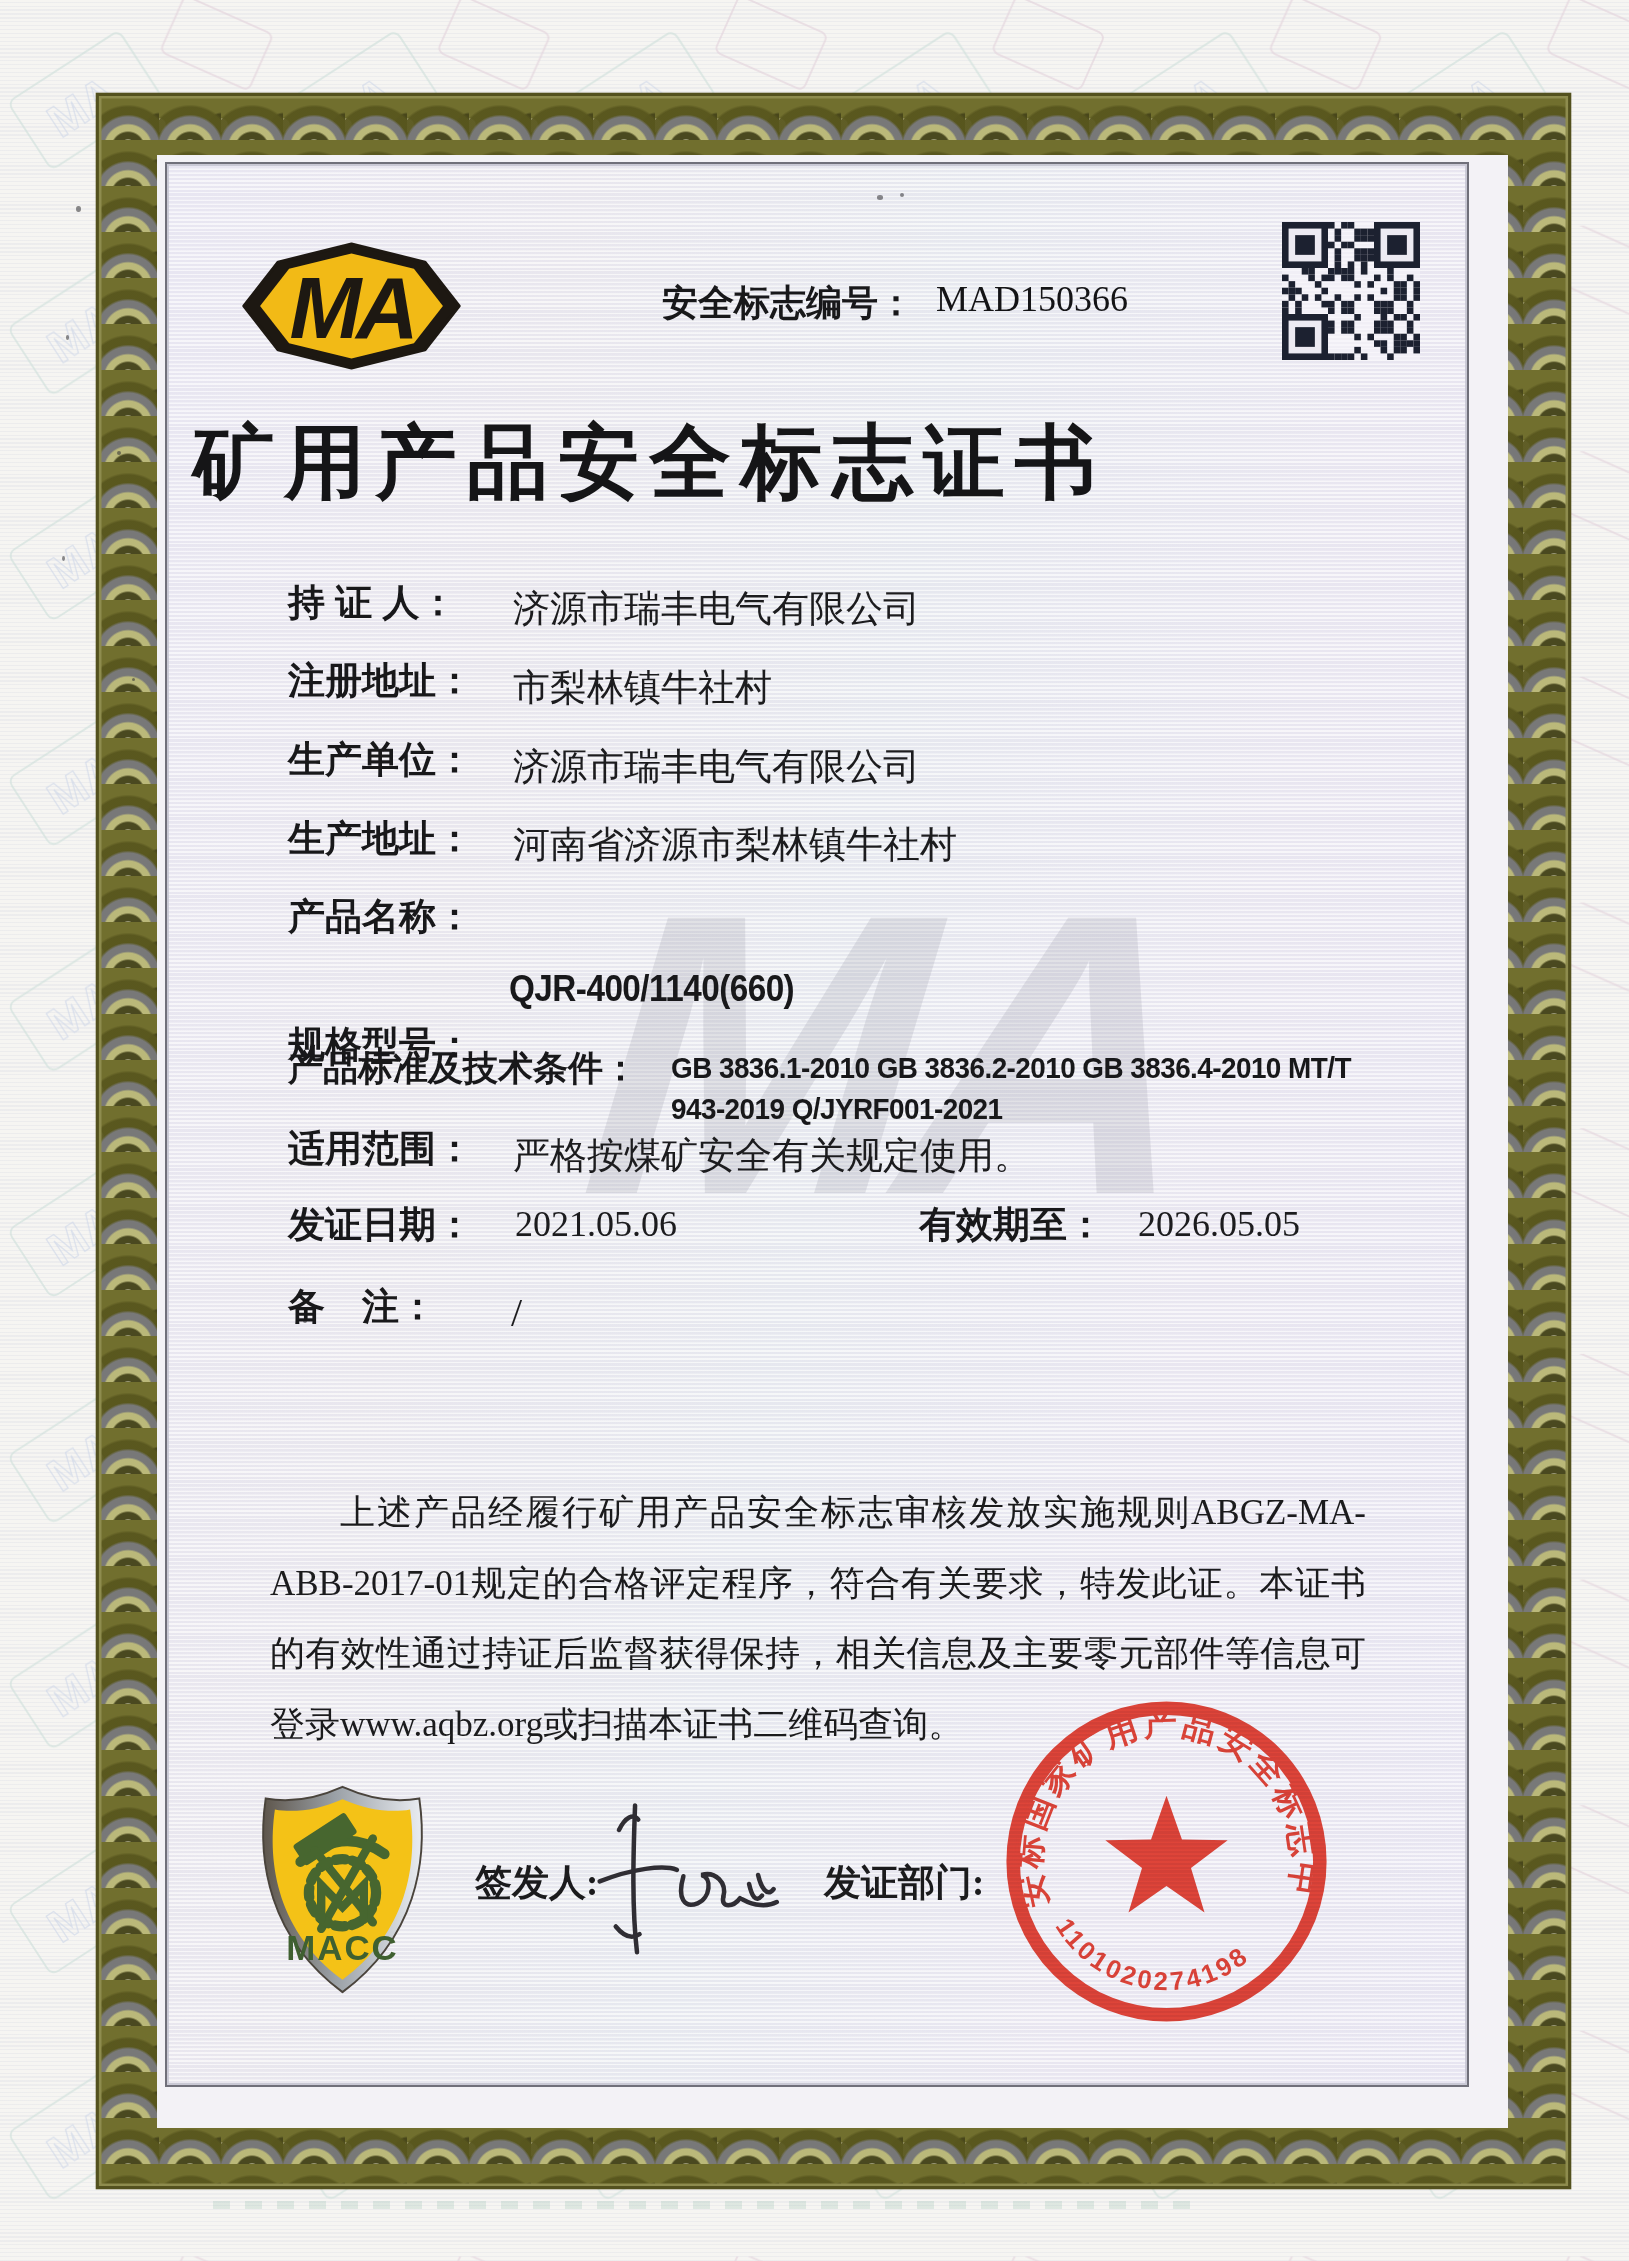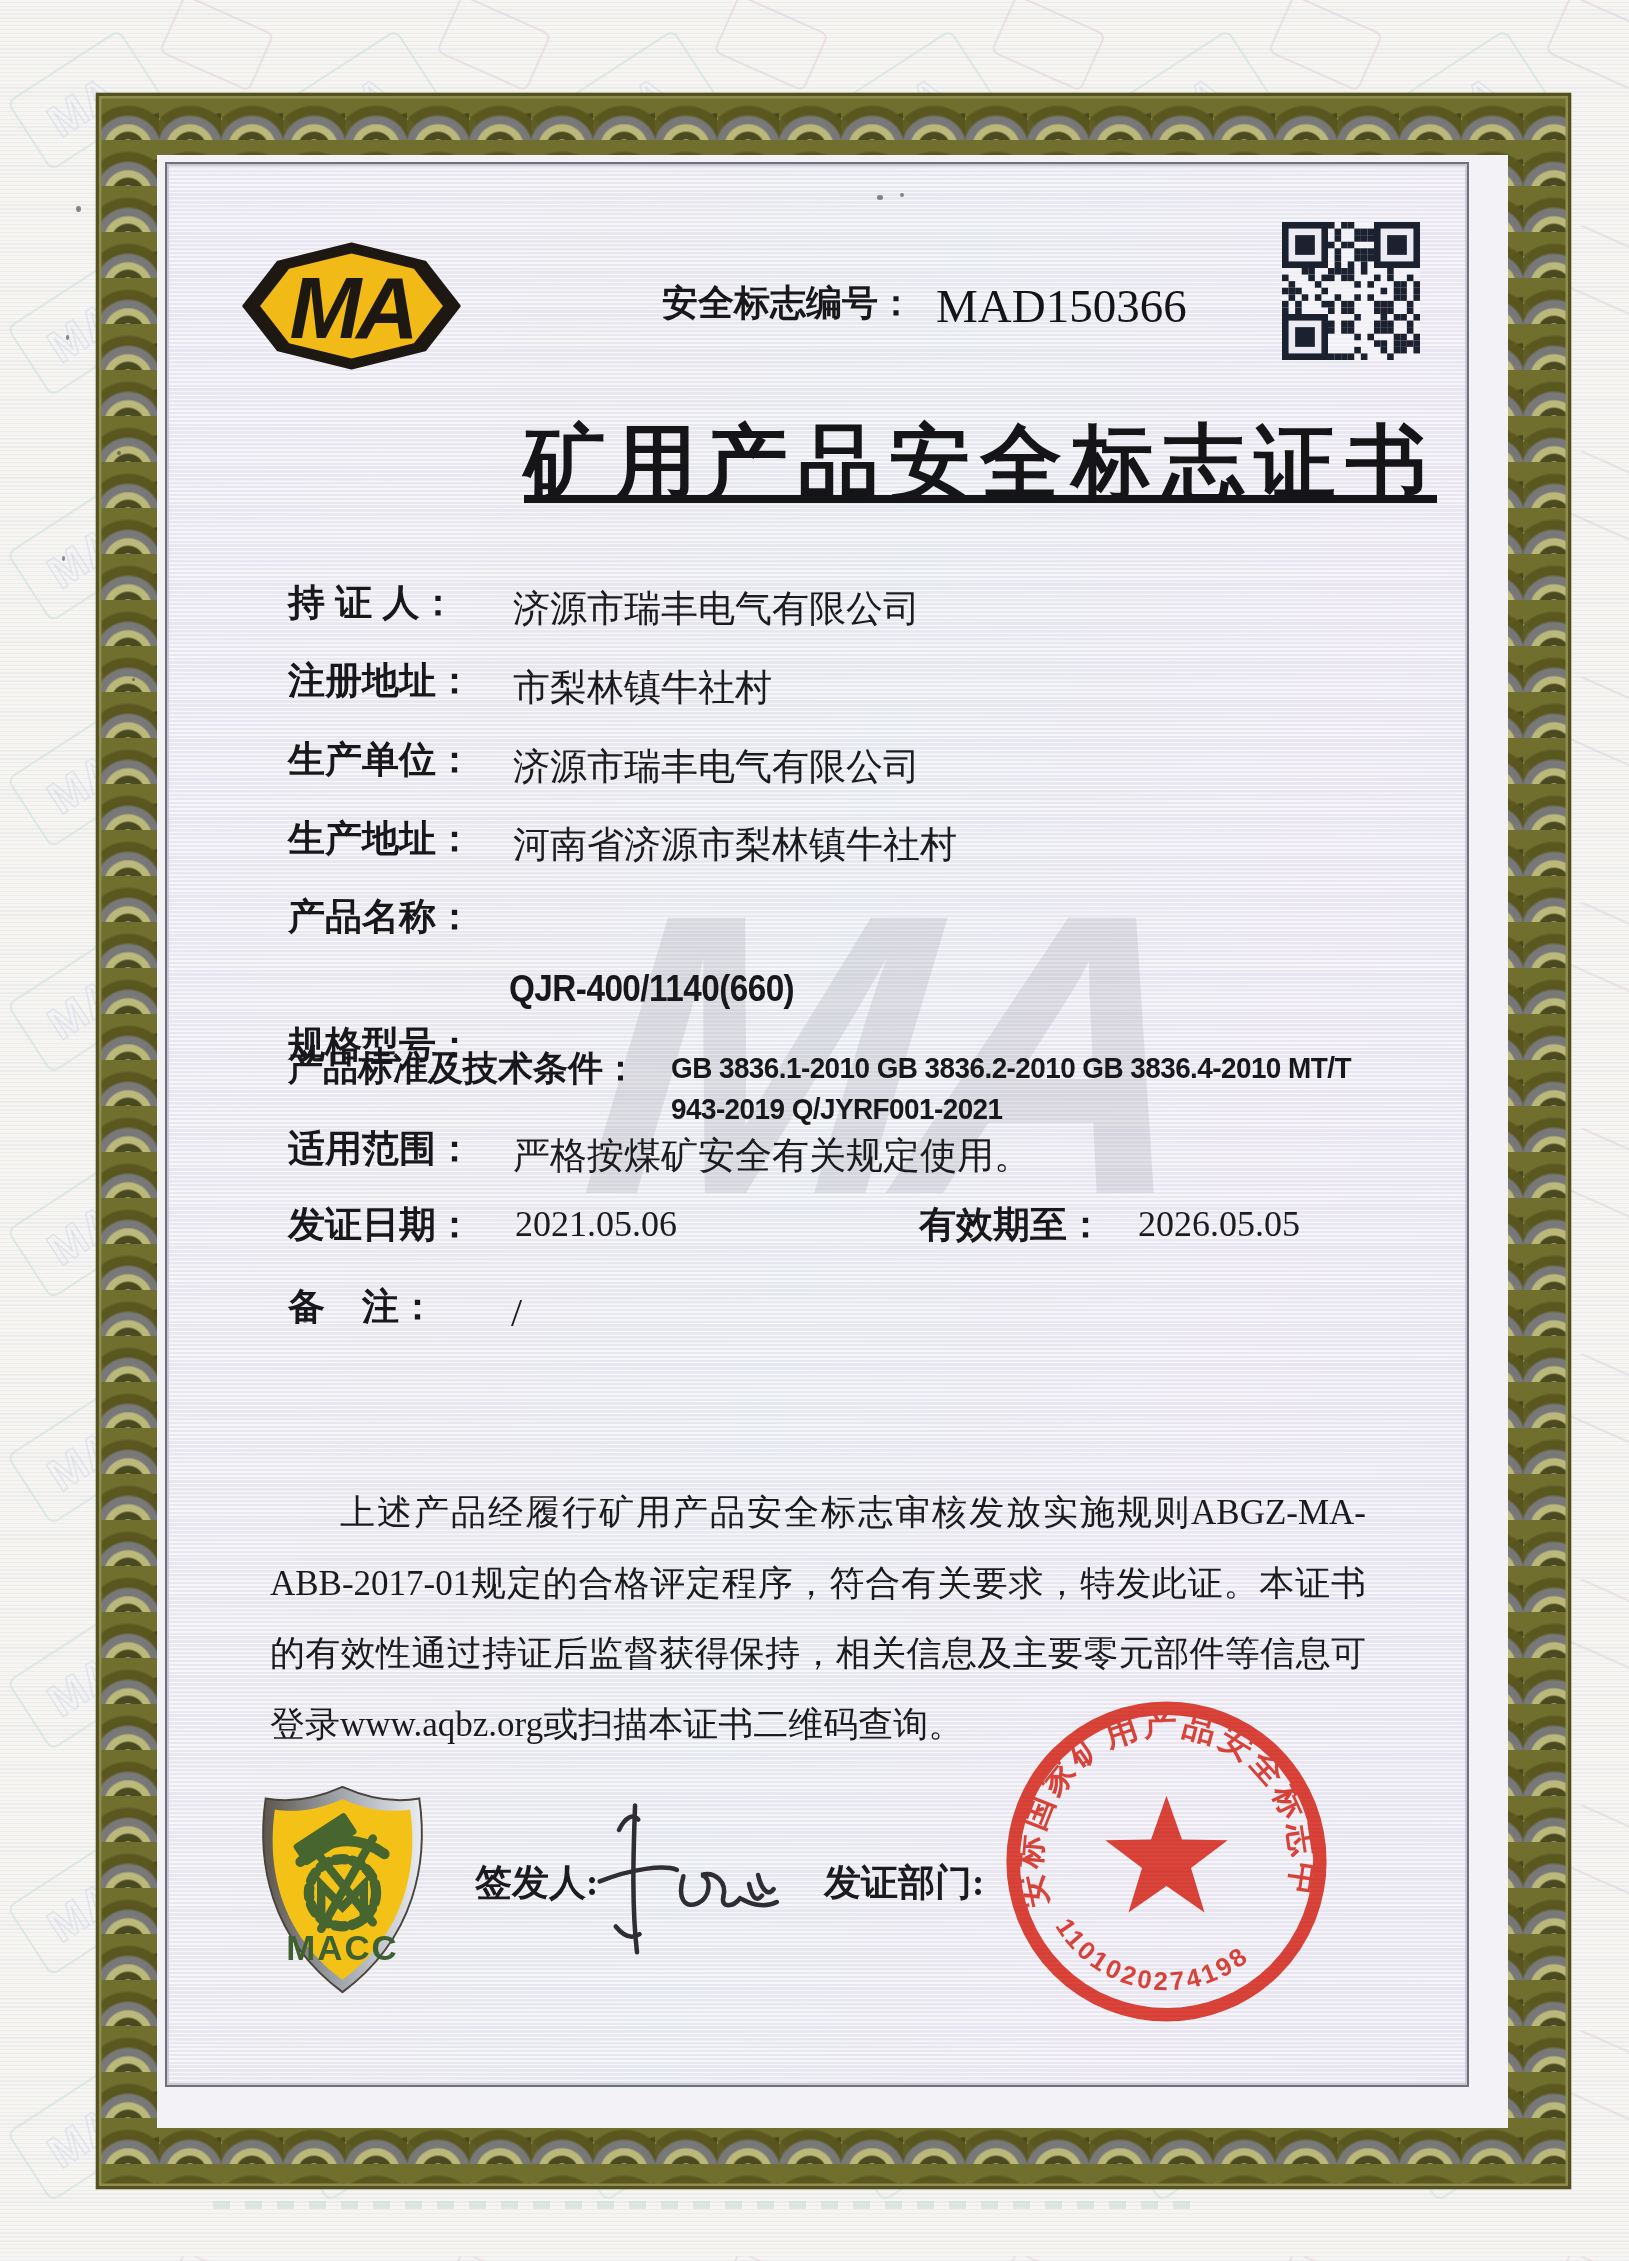--- a/index.html
+++ b/index.html
@@ -28,23 +28,23 @@
       repeating-linear-gradient(0deg, rgba(255,255,255,.55) 0 1.3px, rgba(226,224,238,.40) 1.9px 3.9px),
       linear-gradient(100deg,#eceaf4 0%,#edebee 25%,#e9edf0 50%,#edeaf2 75%,#eae8f3 100%);}
   .t{position:absolute;white-space:nowrap;line-height:1.15;}
   .lbl{font-family:"Liberation Sans","DejaVu Sans",sans-serif;font-weight:bold;font-size:37px;color:#18181a;}
   .val{font-family:"Liberation Serif","DejaVu Serif",serif;font-size:37px;color:#1c1c1e;margin-top:8px;}
   .date{font-family:"Liberation Serif","DejaVu Serif",serif;font-size:36px;color:#1c1c1e;}
   .spec{font-family:"Liberation Sans","DejaVu Sans",sans-serif;font-weight:bold;font-size:37px;color:#18181a;
     transform:scaleX(.9);transform-origin:left top;letter-spacing:-0.6px;}
   .std{font-family:"Liberation Sans","DejaVu Sans",sans-serif;font-weight:bold;font-size:30px;color:#18181a;
     transform:scaleX(.93);transform-origin:left top;letter-spacing:-0.6px;}
-  .title{position:absolute;left:193px;right:193px;top:409px;text-align:right;
+  .title{position:absolute;left:193px;right:193px;top:409px;text-align:left;
     font-family:"Liberation Serif","DejaVu Serif",serif;font-weight:bold;font-size:81px;
-    letter-spacing:10.3px;color:#151517;white-space:nowrap;text-decoration:underline;}
+    letter-spacing:10.3px;color:#151517;white-space:nowrap;}
   .stmt{position:absolute;left:270px;top:1478px;width:1096px;
     font-family:"Liberation Serif","DejaVu Serif",serif;font-size:35px;color:#1b1b1d;
     line-height:2.02;text-align:justify;text-indent:2em;}
   .sig-lbl{font-family:"Liberation Serif","DejaVu Serif",serif;font-weight:bold;font-size:37px;color:#1b1b1d;}
   .giant{position:absolute;left:593px;top:825px;
     font-family:"Liberation Sans","DejaVu Sans",sans-serif;font-weight:bold;font-style:italic;
     font-size:400px;letter-spacing:-18px;color:rgba(148,148,166,.22);transform:skewX(-6deg);}
   .spk{position:absolute;border-radius:50%;background:rgba(45,45,50,.55);}
   .dotline{position:absolute;left:213px;top:2201px;width:980px;height:7.7px;opacity:.5;
     background:repeating-linear-gradient(90deg, rgba(150,190,172,.5) 0 17px, rgba(0,0,0,0) 17px 32px);}
@@ -86,21 +86,21 @@
   <div class="spk" style="left:900px;top:193px;width:3.9px;height:3.9px"></div>
   <div class="spk" style="left:303px;top:1319px;width:3.9px;height:3.9px"></div>
 
   <svg style="left:242px;top:242px" width="219" height="128" viewBox="0 0 340 198">
     <polygon points="170,3 284,31 337,99 284,167 170,195 56,167 3,99 56,31" fill="#1d1812" stroke="#1d1812" stroke-width="5" stroke-linejoin="round"></polygon>
     <polygon points="170,3 284,31 337,99 284,167 170,195 56,167 3,99 56,31" fill="#f2ba16" transform="translate(170 99) scale(0.85) translate(-170 -99)"></polygon>
     <text x="170" y="148" text-anchor="middle" font-size="134" font-weight="900" font-style="italic" letter-spacing="-8" fill="#1d1812" font-family="Liberation Sans, sans-serif">MA</text>
   </svg>
 
   <div class="t lbl" style="left:662px;top:282px;font-size:36px">安全标志编号：</div>
-  <div class="t" style="left:936px;top:279px;font-size:47px;font-family:'Liberation Serif','DejaVu Serif',serif;color:#141416">MAD150366</div>
+  <div class="t" style="left:936px;top:279px;font-size:36px;font-family:'Liberation Serif','DejaVu Serif',serif;color:#141416">MAD150366</div>
 
   <svg style="left:1282px;top:222px" width="138" height="138" viewBox="0 0 210 210">
     <rect width="210" height="210" fill="rgba(246,245,250,.6)"></rect>
     <g id="qrm" fill="#1c2130">
         <rect x="70" y="0" width="10" height="10"></rect>
         <rect x="90" y="0" width="10" height="10"></rect>
         <rect x="100" y="0" width="10" height="10"></rect>
         <rect x="80" y="10" width="10" height="10"></rect>
         <rect x="110" y="10" width="10" height="10"></rect>
         <rect x="120" y="10" width="10" height="10"></rect>

